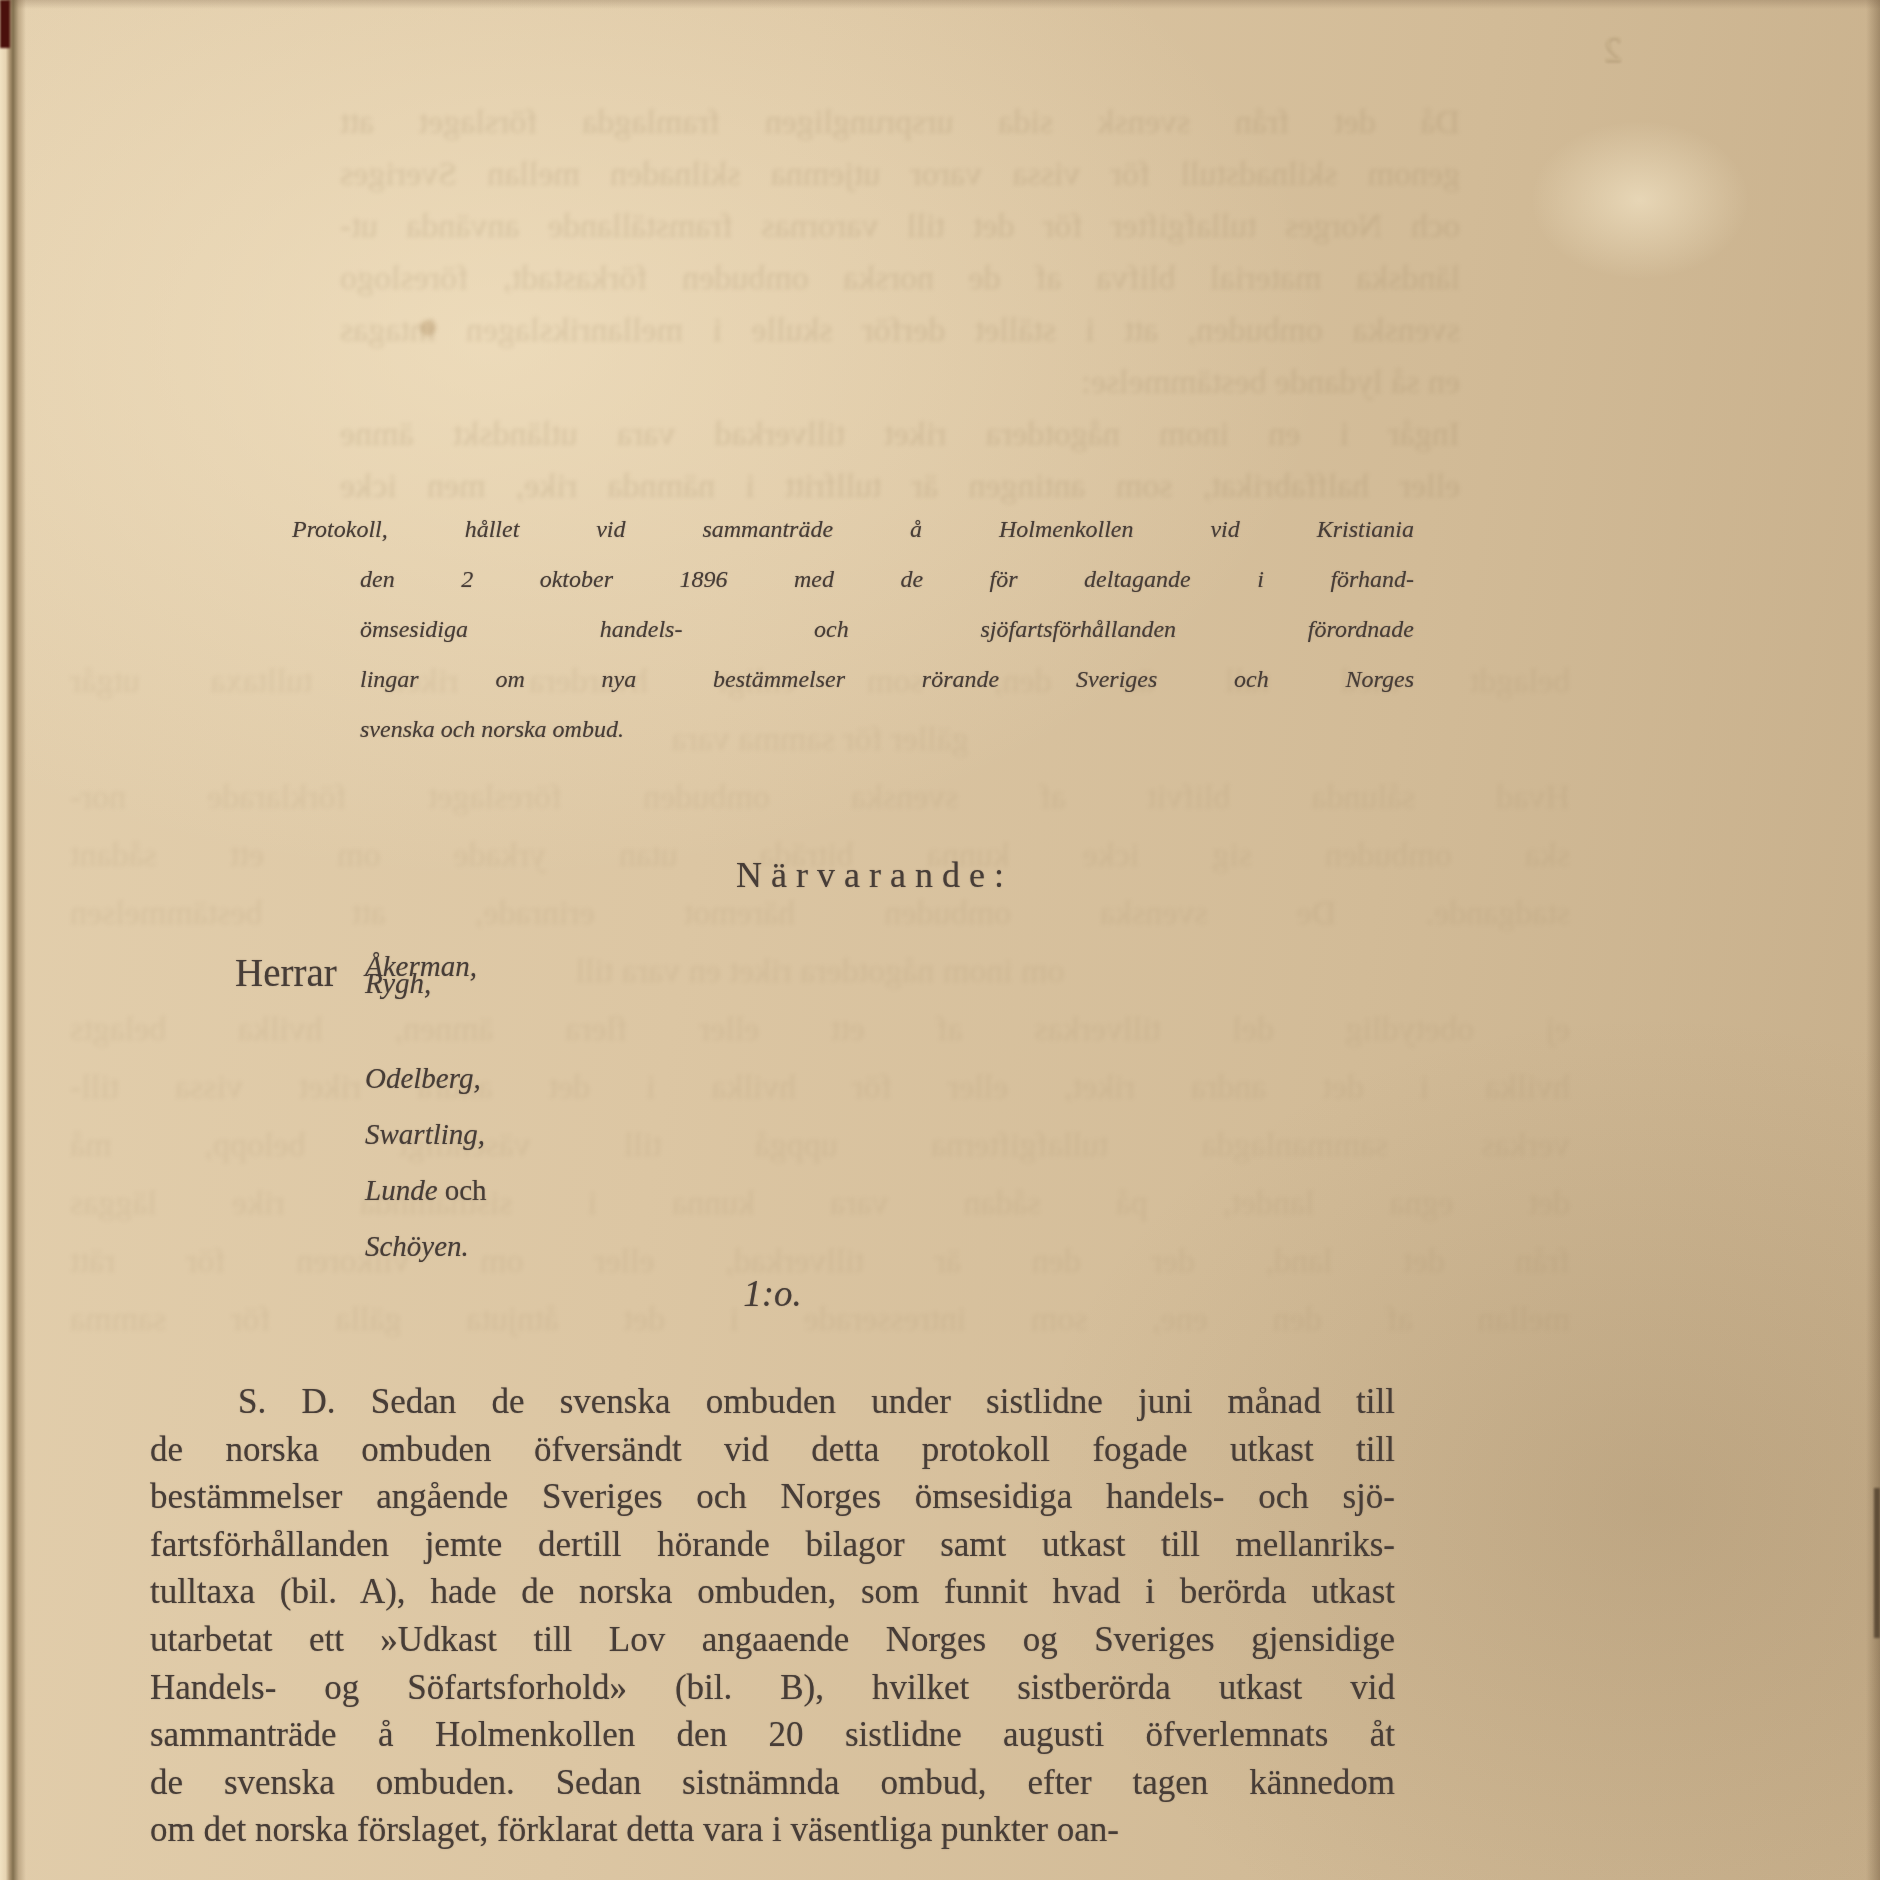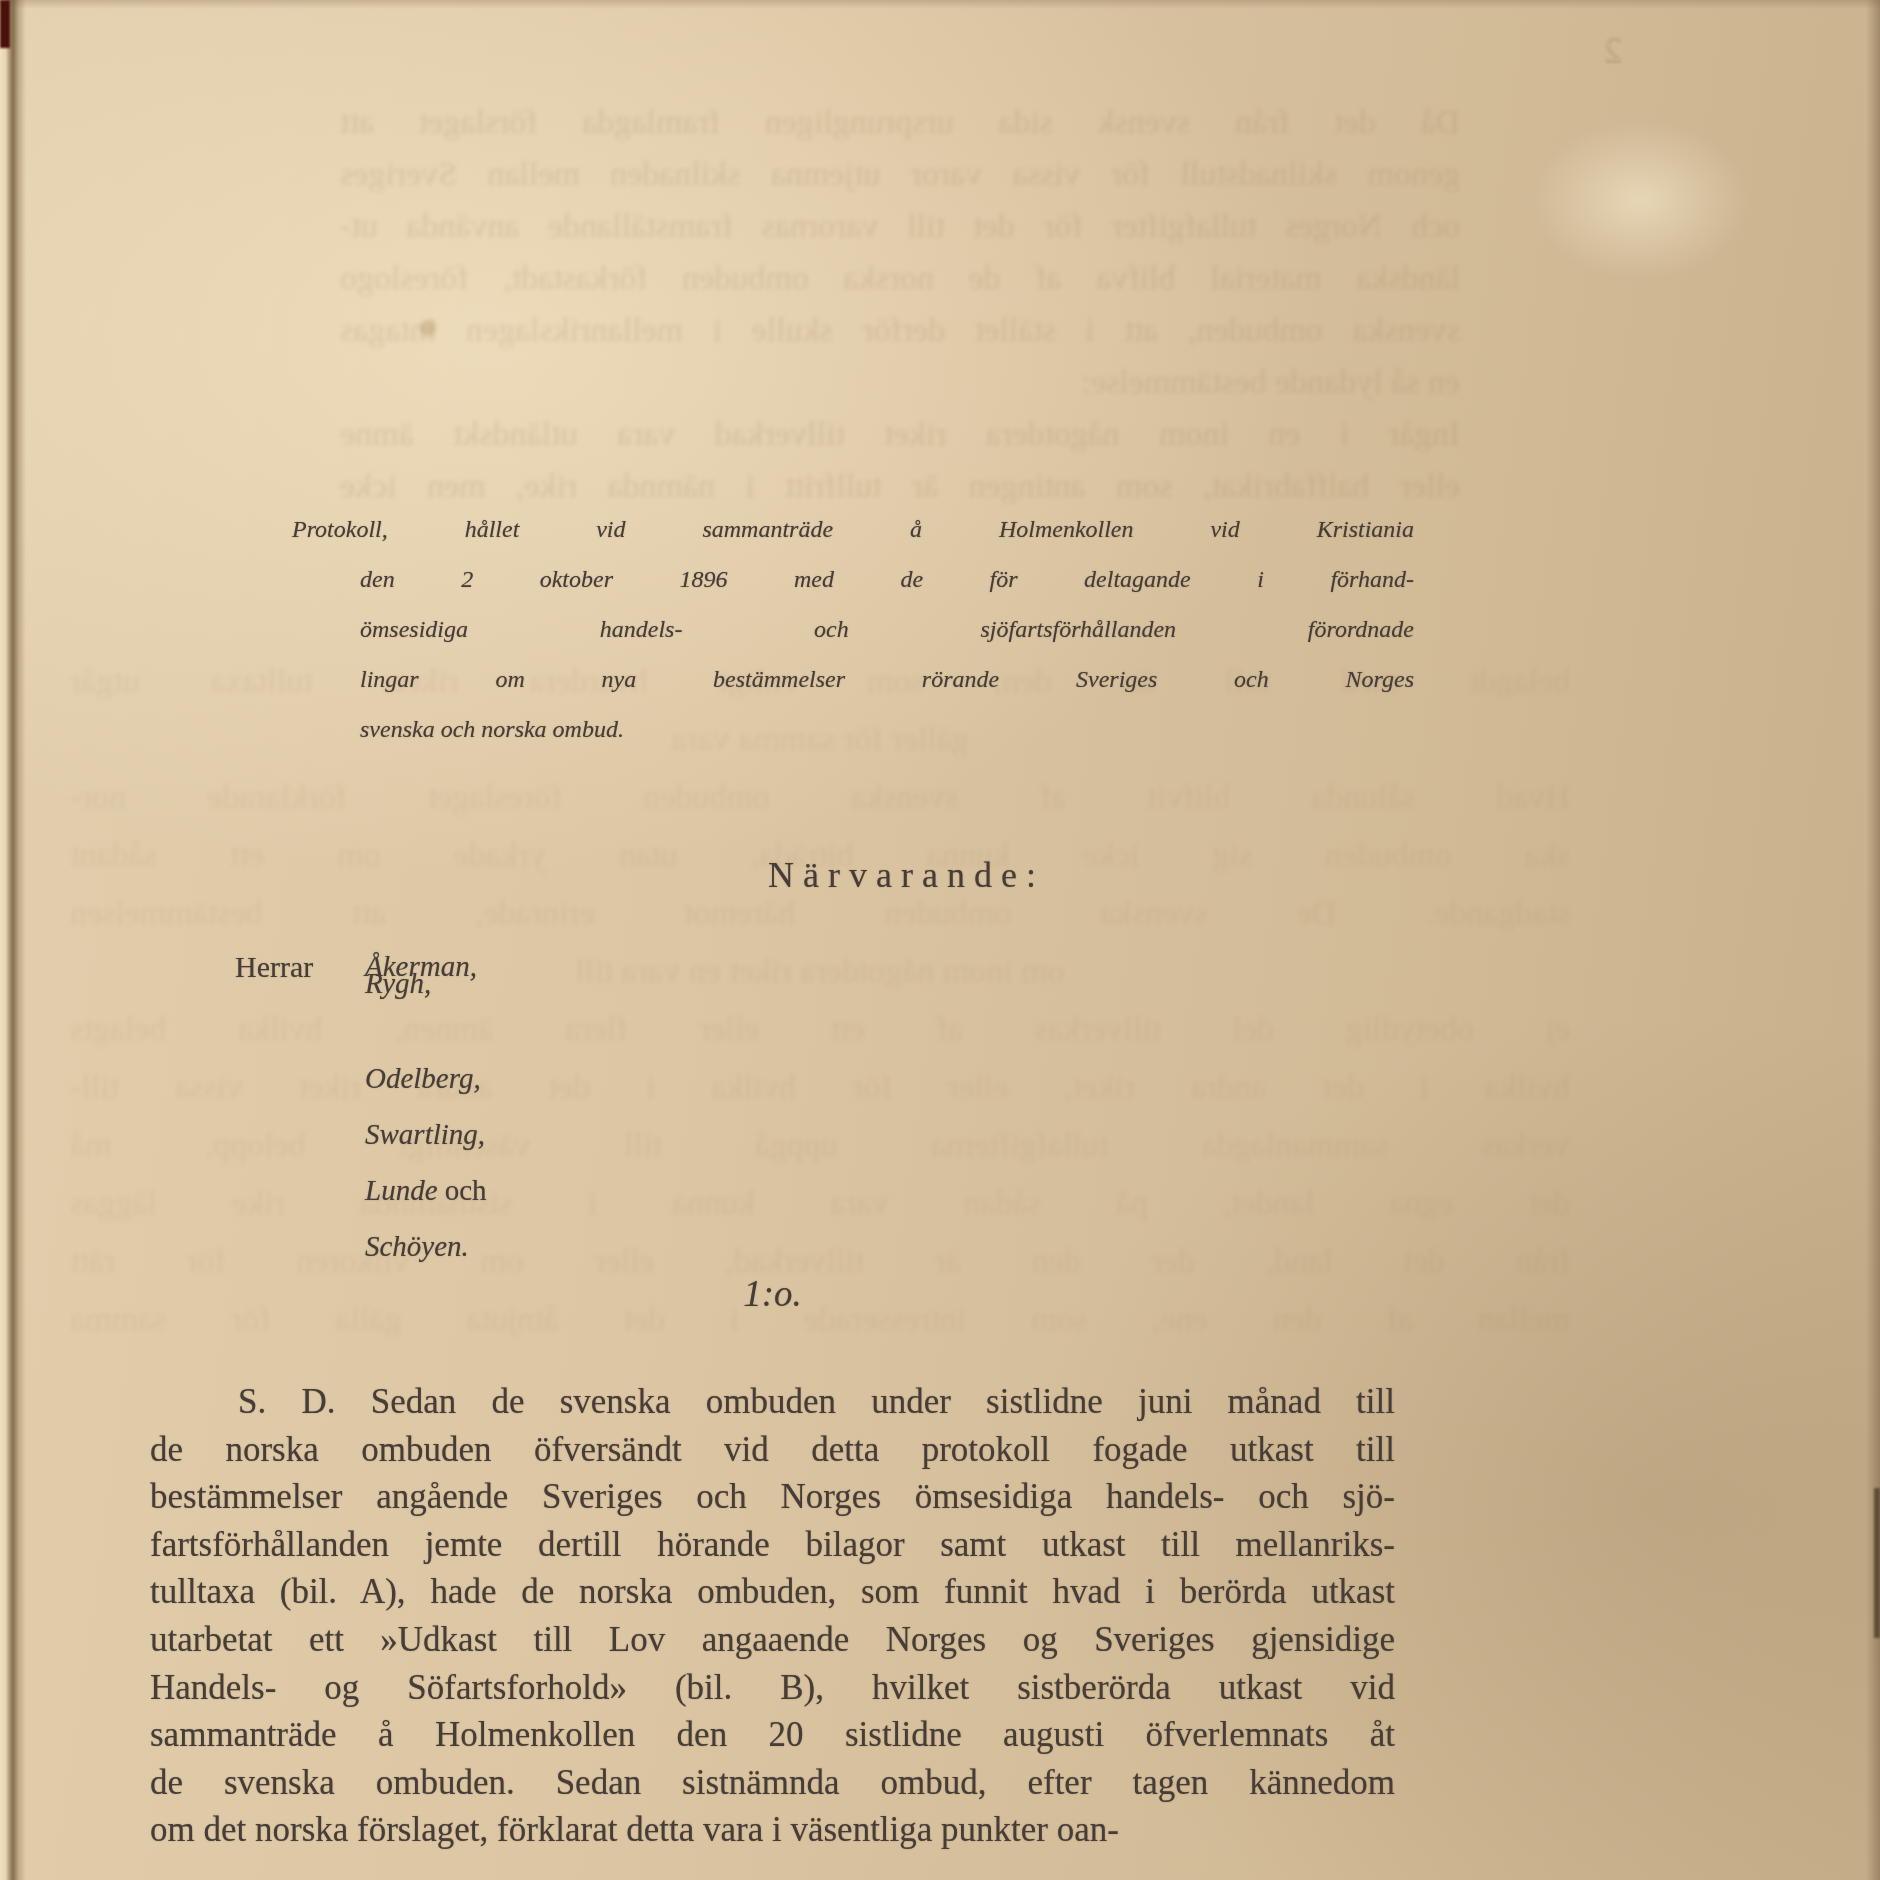--- a/index.html
+++ b/index.html
@@ -36,22 +36,22 @@
   .ghost-mid{left:70px;top:652px;width:1500px;opacity:.12;line-height:58px;}
   .ghost-pagenum{position:absolute;left:1604px;top:28px;z-index:2;transform:scaleX(-1);
     font-size:36px;color:#c9b28c;text-shadow:0 1px 2px rgba(110,86,56,.45);filter:blur(1px);opacity:.95;}
 
   
   .ink{position:absolute;z-index:4;text-shadow:0 0 1.2px rgba(71,61,55,.55);}
   .heading{left:292px;top:504px;width:1122px;font-style:italic;font-size:24px;line-height:50px;}
   .heading .h-line{text-align:justify;text-align-last:justify;}
   .heading .h-line.indent{padding-left:68px;}
   .heading .h-line.last{text-align-last:left;}
-  .attendance-title{left:768px;top:854px;font-size:36px;letter-spacing:9px;}
-  .attendees-label{left:235px;top:950px;font-size:30px;}
+  .attendance-title{left:736px;top:854px;font-size:36px;letter-spacing:9px;}
+  .attendees-label{left:235px;top:950px;font-size:39px;}
   .name-line{position:absolute;left:365px;font-size:29px;font-style:italic;z-index:4;text-shadow:0 0 1.2px rgba(71,61,55,.55);}
   .name-line .roman{font-style:normal;}
   .section-no{left:150px;top:1272px;width:1245px;text-align:center;font-style:italic;font-size:37px;}
   .bodytext{left:150px;top:1378px;width:1245px;font-size:35px;line-height:47.6px;}
   .bodytext .b-line{text-align:justify;text-align-last:justify;}
   .bodytext .b-line.first{text-indent:88px;}
   .bodytext .b-line.last{text-align-last:left;}
 </style>
 </head>
 <body>

